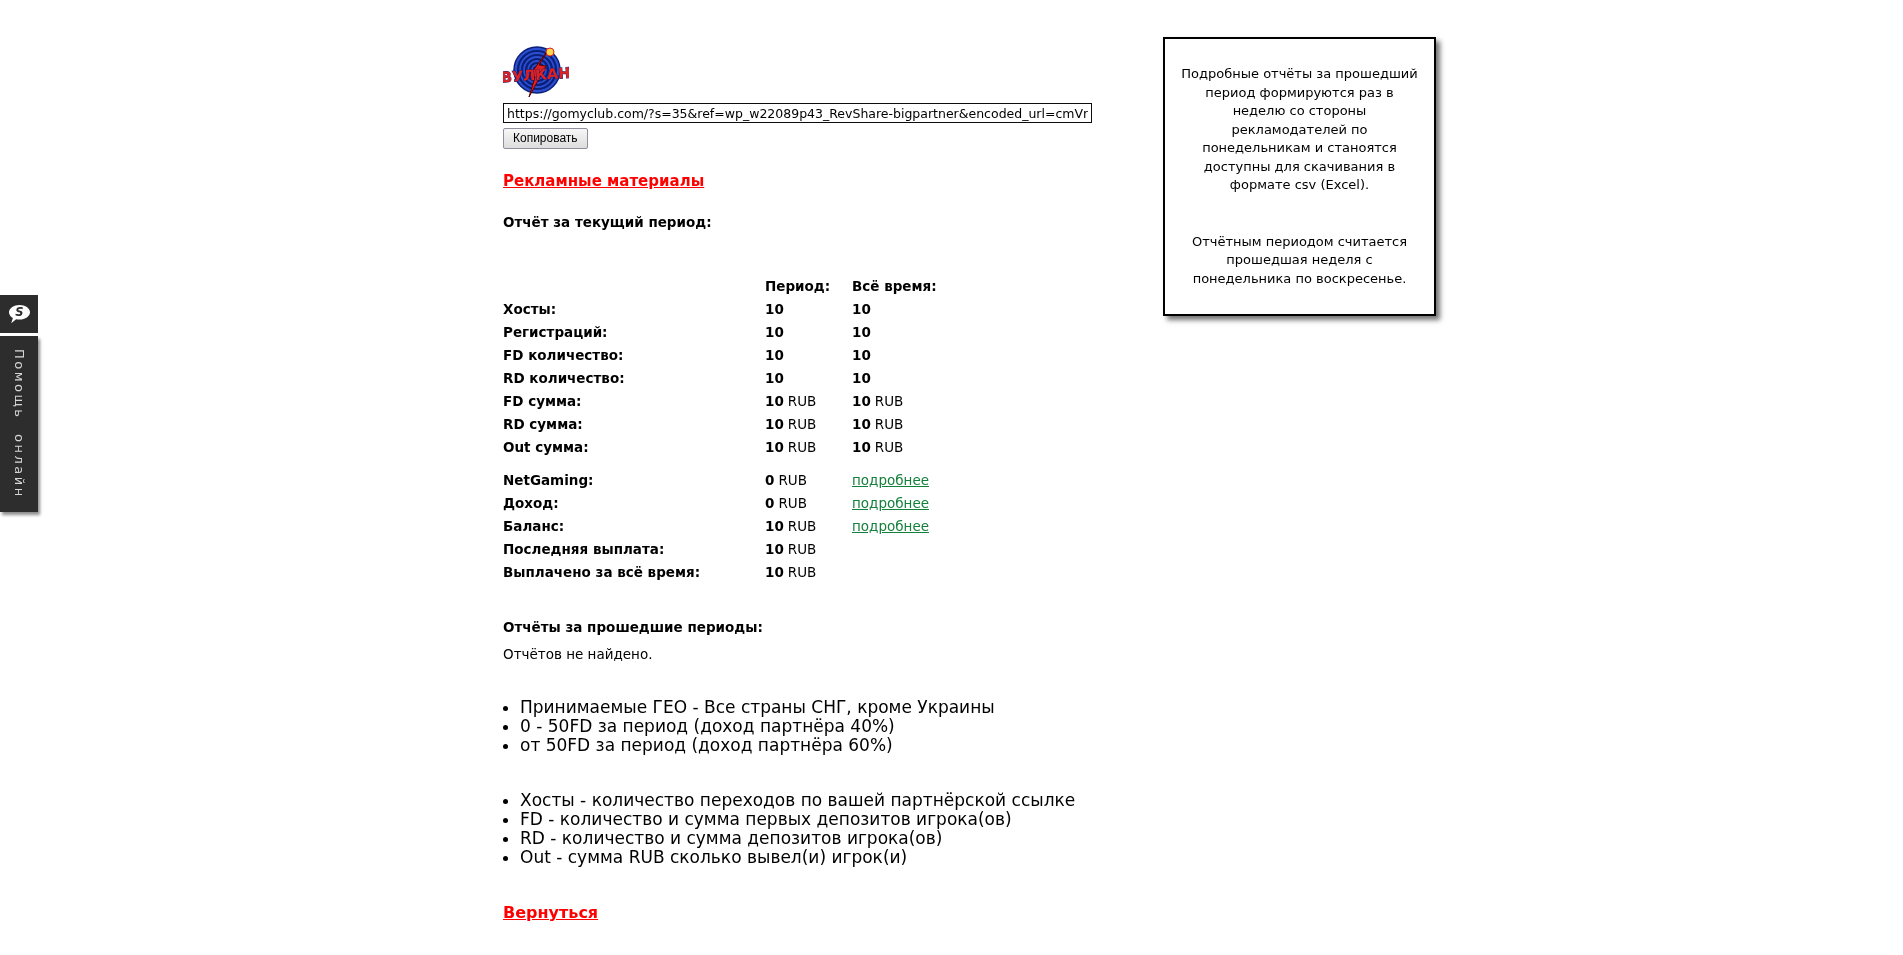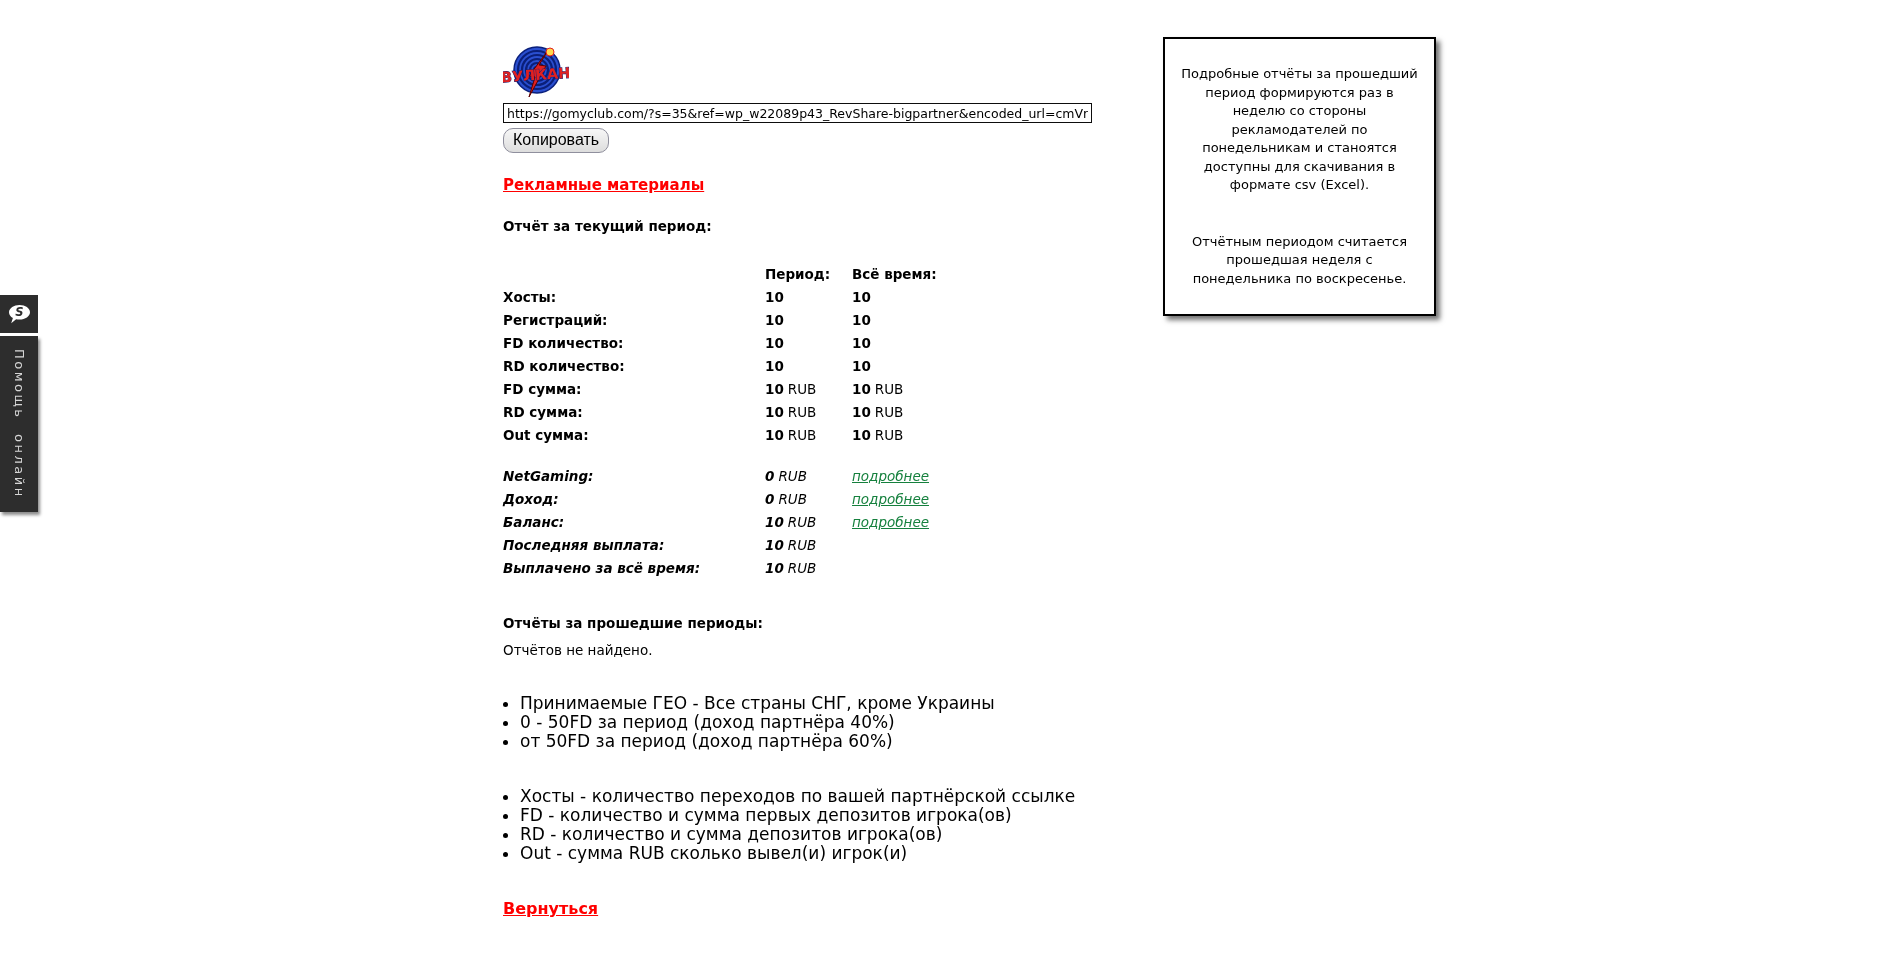--- a/index.html
+++ b/index.html
@@ -34,37 +34,37 @@
   .logo { display:block; width:66px; height:56px; margin:0 0 2px 0; cursor:pointer; }
 
   .ref-url {
     display:block; width:589px; height:20px;
     border:1.5px solid #0d0d0d; border-radius:0; background:#fff;
     font-family:"DejaVu Sans", sans-serif; font-size:12.5px; color:#000;
     padding:1px 3px; outline:none;
   }
   .copy-btn {
     display:inline-block; margin-top:5px;
-    font-family:"Liberation Sans", sans-serif; font-size:16px; color:#000;
+    font-family:"Liberation Sans", sans-serif; font-size:12px; color:#000;
     background:linear-gradient(#f7f7f7,#dddddd);
-    border:1px solid #8f8f9d; border-radius:10px; padding:2px 9px 3px;
+    border:1px solid #8f8f9d; border-radius:2px; padding:2px 9px 3px;
     cursor:pointer;
   }
 
   a { cursor:pointer; }
   .red-link { color:#ff0000; font-weight:bold; text-decoration:underline; }
   .materials-link { display:inline-block; margin-top:23px; font-size:15px; }
   .back-link { display:inline-block; margin-top:36px; font-size:16px; }
 
   .sec-title { margin-top:24px; font-size:13.5px; font-weight:bold; }
   .sec-note  { margin-top:3px;  font-size:13.5px; }
 
   .tbl { font-size:13.5px; }
-  .stats-tbl   { margin-top:29px; }
-  .balance-tbl { margin-top:18px;font-style:italic; }
+  .stats-tbl   { margin-top:45px; }
+  .balance-tbl { margin-top:10px; }
   .row { display:flex; line-height:23px; }
   .c1 { width:262px; font-weight:bold; }
   .c2 { width:87px; }
   .c3 { flex:1; }
   .hdr { font-weight:bold; }
   .val { font-weight:bold; }
   .cur { margin-left:4px; }
   .details-link { color:#15803d; text-decoration:underline; font-size:13.5px; }
 
   .past-title { margin-top:35px; font-size:13.5px; font-weight:bold; }

